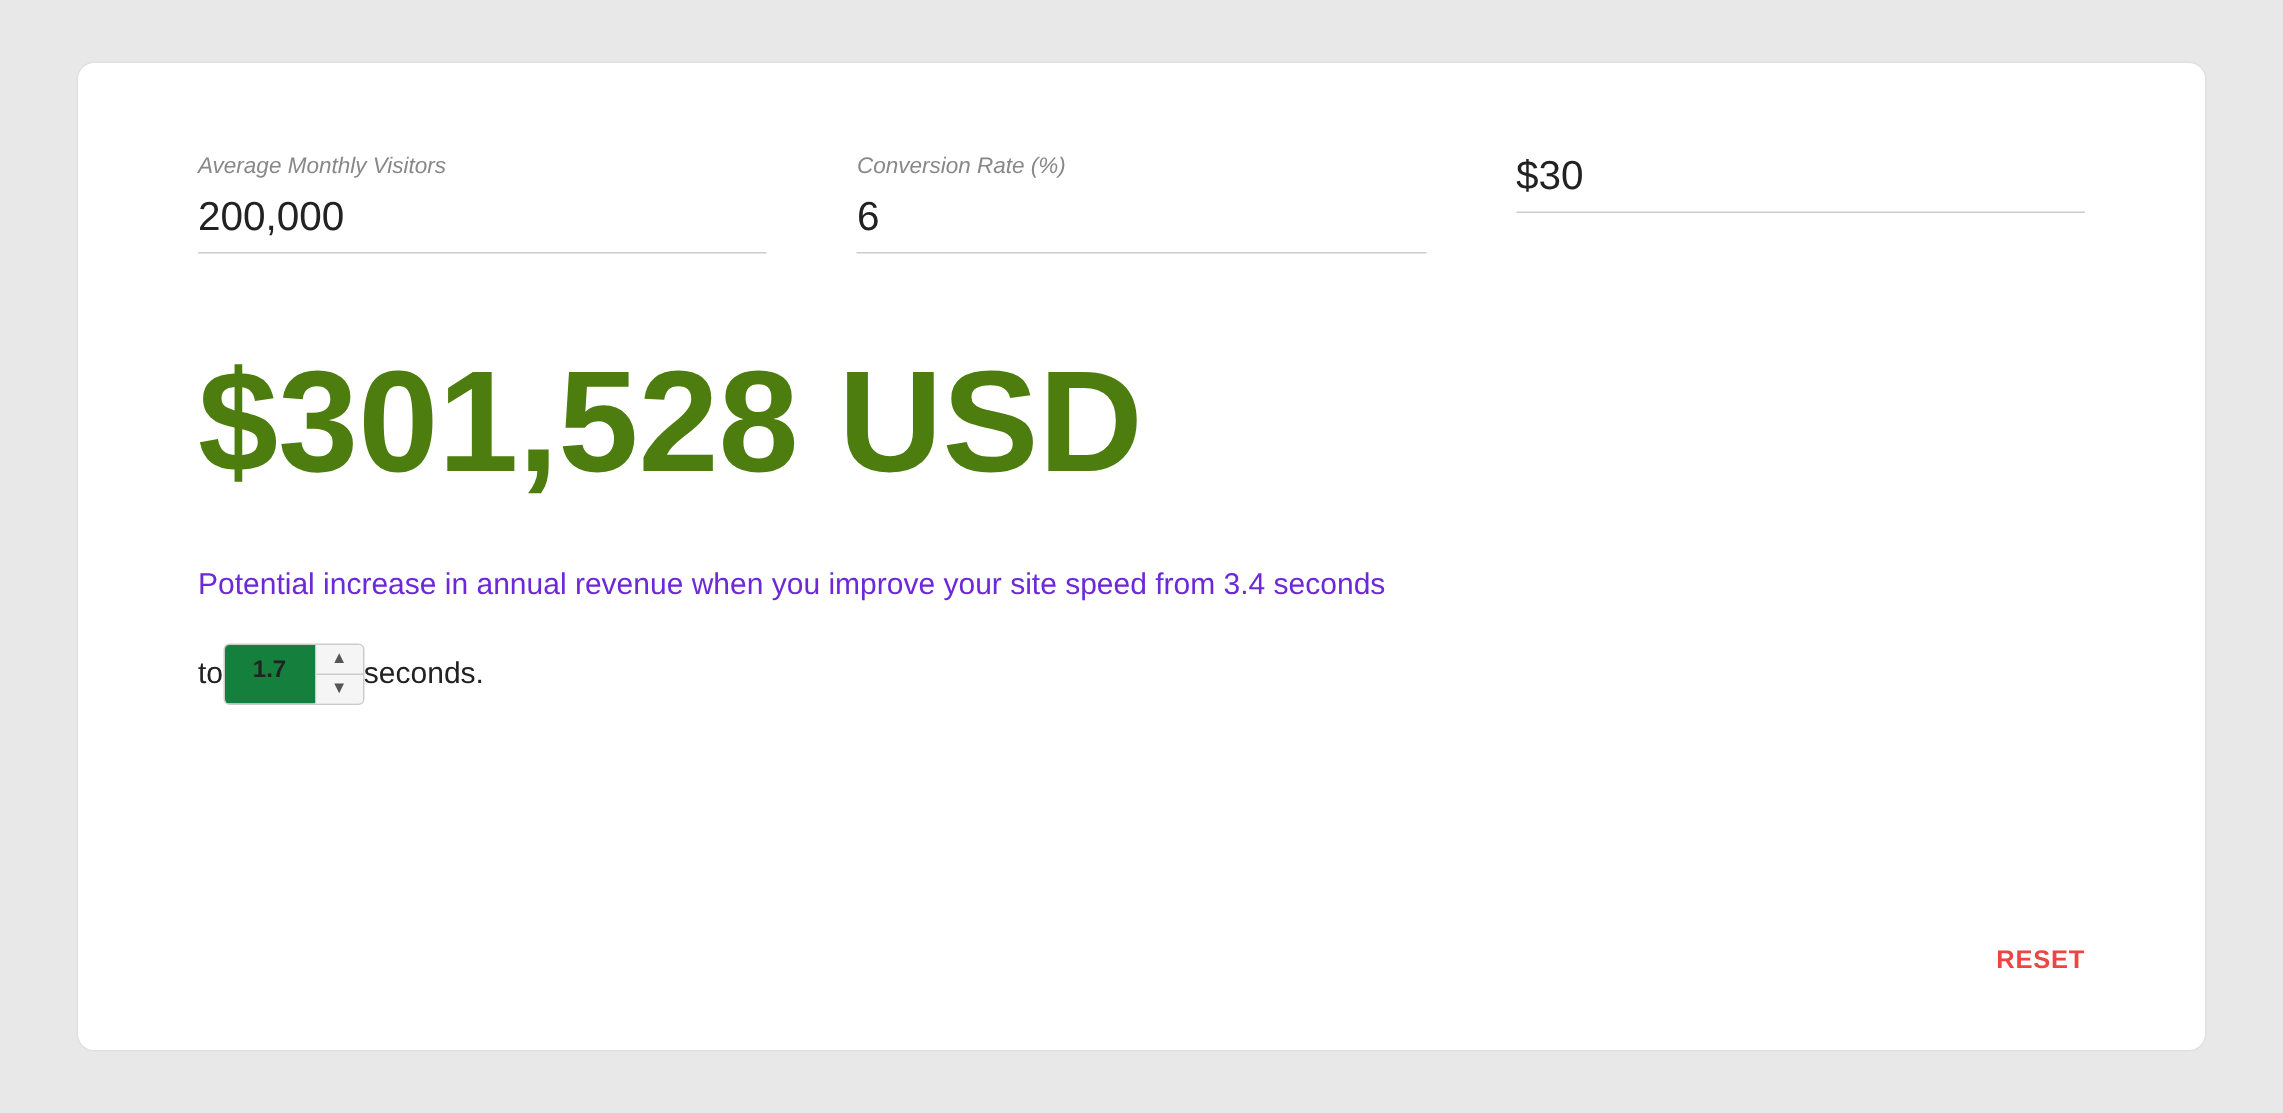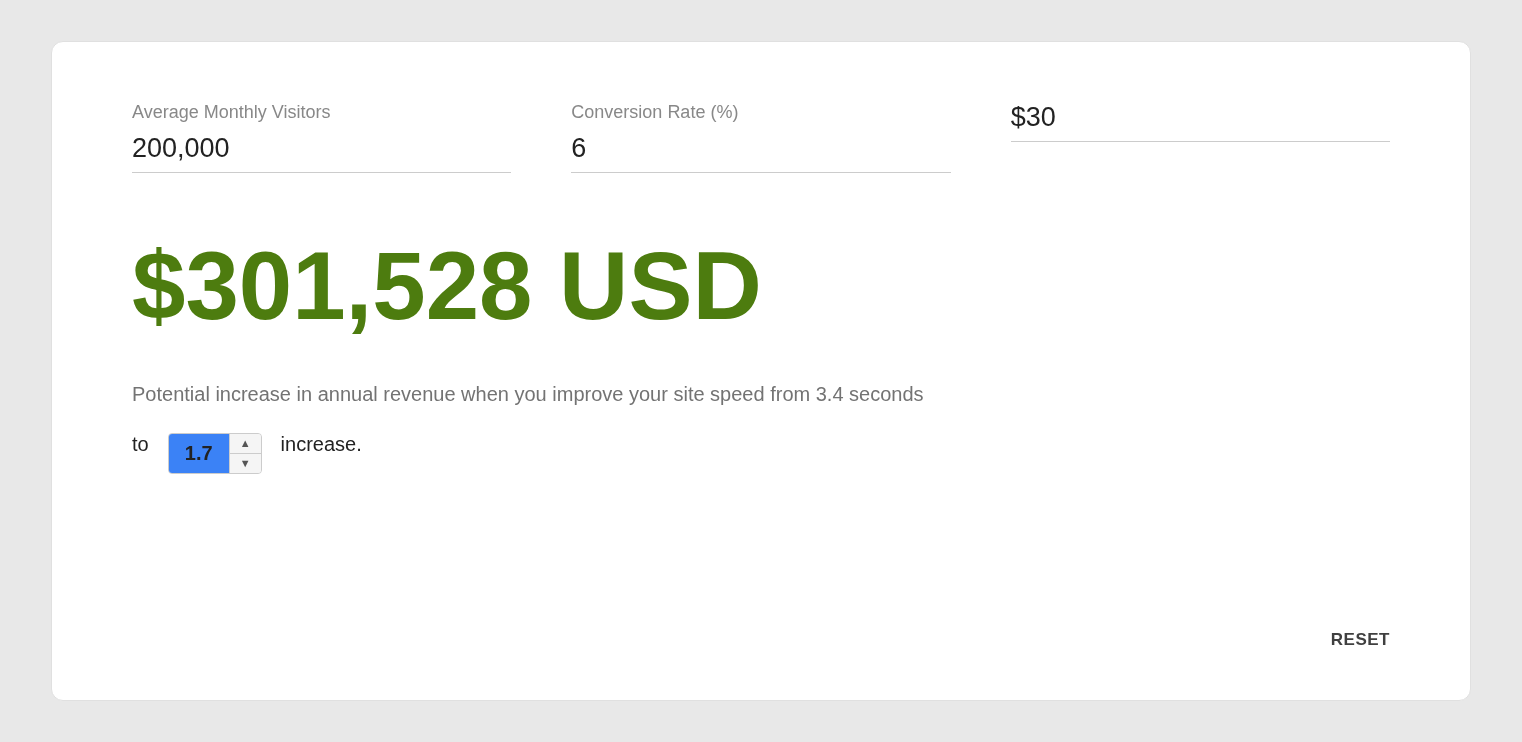--- a/index.html
+++ b/index.html
@@ -33,24 +33,25 @@
       margin-bottom: 60px;
     }
 
     .input-group {
       display: flex;
       flex-direction: column;
       flex: 1;
     }
 
     .input-label {
-      font-size: 18px;
+      font-size: 15px;
       color: #888888;
       margin-bottom: 10px;
       font-weight: 400;
+      font-style: italic;
     }
 
     .input-field {
       font-size: 27px;
       color: #222222;
       border: none;
       border-bottom: 1.5px solid #cccccc;
       padding-bottom: 8px;
       outline: none;
       background: transparent;
@@ -60,55 +61,55 @@
     .result-amount {
       font-size: 96px;
       font-weight: 700;
       color: #4d7c0f;
       margin-bottom: 30px;
       line-height: 1.1;
     }
 
     .description-text {
       font-size: 20px;
-      color: #737373;
+      color: #6d28d9;
       margin-bottom: 24px;
       line-height: 1.5;
       margin-top: 40px;
     }
 
     .speed-row {
       display: flex;
-      align-items: flex-start;
-      gap: 19px;
+      align-items: center;
+      gap: 0;
       margin-bottom: 19px;
     }
 
     .to-label {
       font-size: 20px;
       color: #222222;
     }
 
     .spinner-container {
       display: flex;
       align-items: stretch;
       border: 1px solid #cccccc;
       border-radius: 4px;
       overflow: hidden;
       background: #f5f5f5;
     }
 
     .spinner-value {
-      font-size: 20px;
+      font-size: 16px;
       font-weight: 700;
       color: #222222;
       padding: 8px 16px;
       min-width: 60px;
       text-align: center;
-      background: #3b82f6;
+      background: #15803d;
     }
 
     .spinner-buttons {
       display: flex;
       flex-direction: column;
       border-left: 1px solid #cccccc;
     }
 
     .spinner-btn {
       background: #f5f5f5;
@@ -134,21 +135,21 @@
     }
 
     .reset-button {
       position: absolute;
       bottom: 50px;
       right: 80px;
       background: none;
       border: none;
       font-size: 17px;
       font-weight: 700;
-      color: #404040;
+      color: #ef4444;
       cursor: pointer;
       letter-spacing: 0.5px;
       text-transform: uppercase;
     }
   </style>
 </head>
 <body>
 
 <div class="card">
 
@@ -176,18 +177,18 @@
       <span class="spinner-value">1.7</span>
       <div class="spinner-buttons">
         <button class="spinner-btn">
           <span>▲</span>
         </button>
         <button class="spinner-btn">
           <span>▼</span>
         </button>
       </div>
     </div>
-    <span class="seconds-label">increase.</span>
+    <span class="seconds-label">seconds.</span>
   </div>
 
   <button class="reset-button">RESET</button>
 
 </div>
 
 </body></html>

